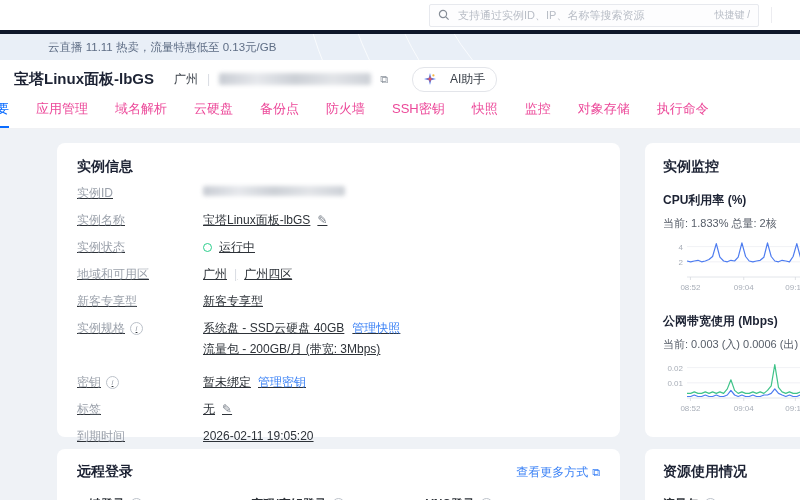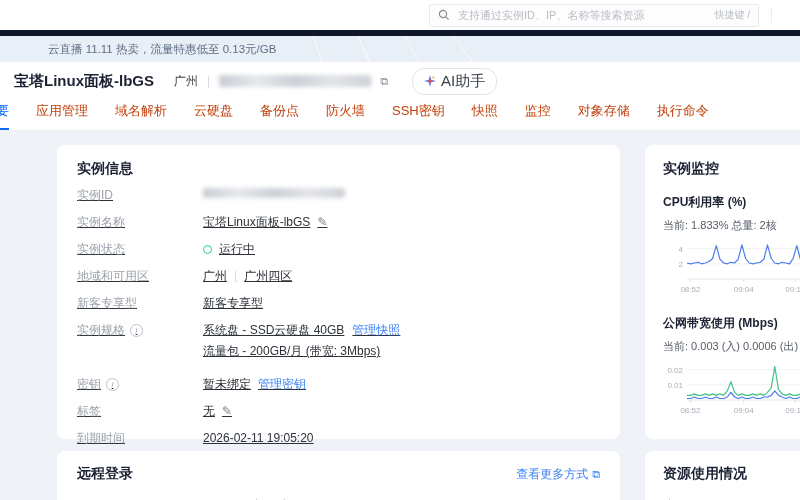--- a/index.html
+++ b/index.html
@@ -1,19 +1,19 @@
 <!DOCTYPE html>
 <html><head>
 <meta charset="utf-8">
 <style>
   html,body{margin:0;padding:0;}
   .screen{position:relative;width:800px;height:500px;background:#eff2f6;overflow:hidden;
     font-family:"Liberation Sans","DejaVu Sans",sans-serif;color:#2d3238;}
   
-  .topbar{height:30px;background:#fff;border-bottom:6px solid #0f172a;display:flex;align-items:center;justify-content:flex-end;}
+  .topbar{height:30px;background:#fff;border-bottom:4px solid #0f172a;display:flex;align-items:center;justify-content:flex-end;}
   .searchbox{width:312px;height:21px;border:1px solid #e7e9ee;border-radius:2px;background:#fdfdfe;
     display:flex;align-items:center;padding:0 8px;gap:6px;margin-right:12px;}
   .searchbox input{border:none;outline:none;background:transparent;flex:1;font-size:11px;color:#333;
     font-family:inherit;}
   .searchbox input::placeholder{color:#b8bdc6;}
   .shortcut{font-size:10px;color:#b8bdc6;white-space:nowrap;}
   .topbar-divider{width:1px;height:16px;background:#ececf0;margin-right:28px;}
   
   .banner{height:26px;background:#e9eff7;position:relative;overflow:hidden;display:flex;align-items:center;padding-left:45px;}
   .banner-text{font-size:11.5px;color:#5e6d85;padding-left:3px;position:relative;z-index:2;}
@@ -25,26 +25,26 @@
   
   .header{height:38px;background:#fff;display:flex;align-items:center;padding-left:14px;}
   .page-title{font-size:15px;font-weight:bold;color:#1c2233;}
   .hmeta{display:flex;align-items:center;margin-left:20px;font-size:12px;color:#3a4049;gap:9px;}
   .sep{color:#d9dce2;}
   .blur-chip{height:12px;border-radius:2px;filter:blur(2px);
     background:linear-gradient(90deg,#c8ccd3,#e6e8ec 25%,#ccd0d6 50%,#e2e4e8 75%,#cdd1d7);}
   .ip-chip{width:152px;}
   .id-chip{width:142px;height:10px;}
   .icon-btn{color:#8e959e;font-size:11px;line-height:1;}
-  .ai-pill{margin-left:24px;display:flex;align-items:center;gap:5px;border:1px solid #e3e5ea;
-    border-radius:12px;padding:3px 11px;font-size:15px;color:#3a4049;background:#fff;}
+  .ai-pill{margin-left:24px;display:flex;align-items:center;gap:14px;border:1px solid #e3e5ea;
+    border-radius:12px;padding:3px 11px;font-size:12px;color:#3a4049;background:#fff;}
   
   .tabbar{height:30px;background:#fff;display:flex;align-items:flex-end;padding-left:0;margin-left:-17px;
     border-bottom:1px solid #f0f1f4;}
-  .tab{font-size:13px;color:#c2410c;padding-bottom:8px;margin-right:27px;white-space:nowrap;border-bottom:2px solid transparent;cursor:pointer;}
+  .tab{font-size:13px;color:#ec4899;padding-bottom:8px;margin-right:27px;white-space:nowrap;border-bottom:2px solid transparent;cursor:pointer;}
   .tab.active{color:#0a6cff;border-bottom-color:#0a6cff;}
   
   .content{display:flex;gap:25px;padding:14px 0 0 57px;}
   .col-left{width:563px;flex-shrink:0;display:flex;flex-direction:column;gap:12px;}
   .col-right{width:232px;flex-shrink:0;display:flex;flex-direction:column;gap:12px;}
   .card{background:#fff;border-radius:8px;box-sizing:border-box;}
   .card-title{font-size:14px;font-weight:bold;color:#1c2233;}
   .info-card{height:294px;padding:15px 20px;}
   .rows{margin-top:10px;text-decoration:underline;}
   .row{display:flex;font-size:12px;margin-bottom:12px;align-items:flex-start;line-height:15px;}

